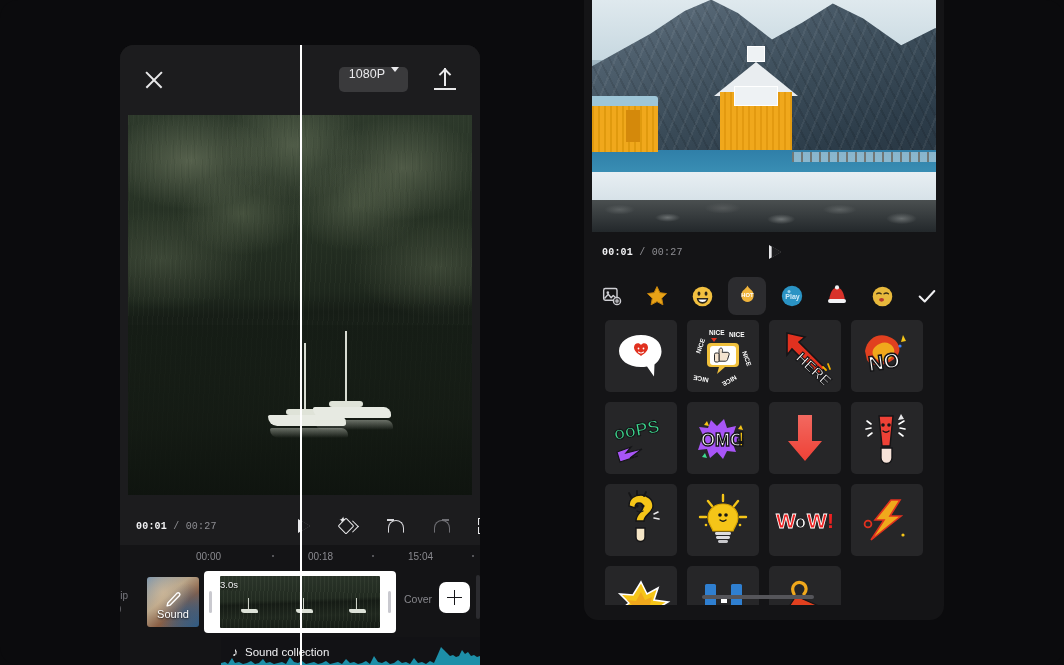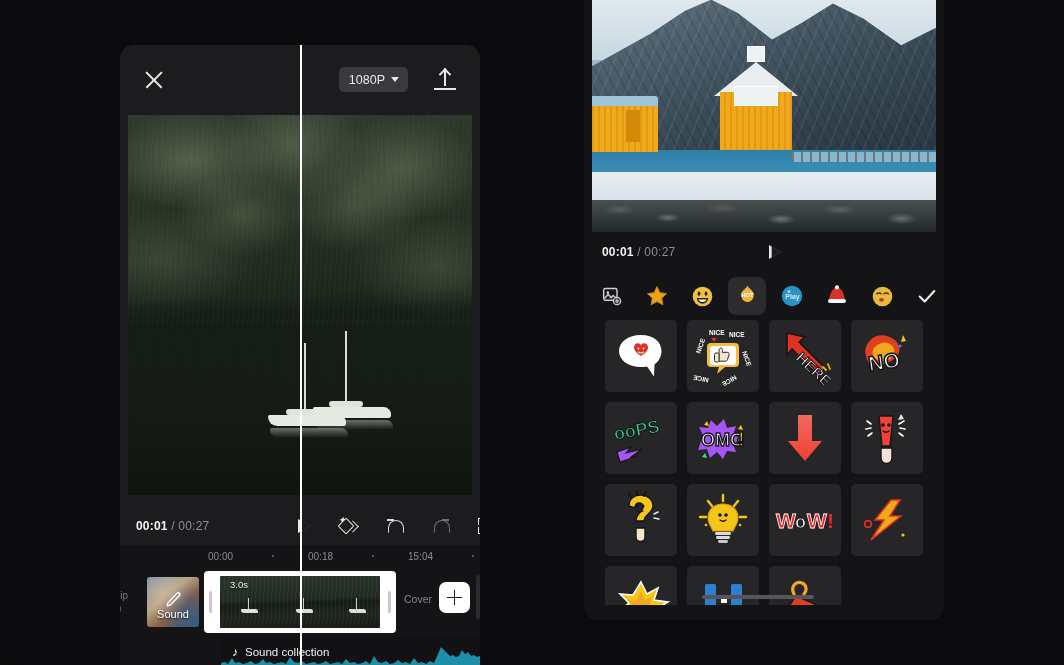--- a/index.html
+++ b/index.html
@@ -39,21 +39,21 @@
     content: ""; position: absolute; left: 1px; top: 11px;
     width: 22px; height: 1.6px; background: #e8e8ea;
   }
   .close-btn:before { transform: rotate(45deg); }
   .close-btn:after  { transform: rotate(-45deg); }
 
   .res-chip {
     position: absolute; right: 72px; top: 22px;
     height: 25px; padding: 0 9px 0 10px;
     background: #3a3a3c; border-radius: 5px;
-    display: flex; align-items: center; gap: 6px;
+    display: flex; align-items: flex-start; gap: 6px;
     color: #e9e9ec; font-size: 12.5px; cursor: pointer;
   }
   .caret-down {
     width: 0; height: 0;
     border-left: 4.5px solid transparent;
     border-right: 4.5px solid transparent;
     border-top: 5px solid #e9e9ec;
   }
   .upload-btn {
     position: absolute; right: 22px; top: 20px;
@@ -126,21 +126,21 @@
   .boat2 .hull { left:0; top:30px; }
   .boat2 .cabin{ left:16px; top:24px; }
   .boat2 .mast { left:32px; top:-46px; height:76px; }
   .boat2 .reflect{ left:2px; top:43px; }
 
   
   .play-bar {
     position:absolute; left:8px; top:462px; width:344px; height:38px;
     display:flex; align-items:center;
   }
-  .tcode { font-size:12px; color:#f2f2f4; font-weight:700; letter-spacing:.2px; }
+  .tcode { font-size:10px; color:#f2f2f4; font-weight:700; letter-spacing:.2px;font-family:Liberation Mono, monospace; }
   .tcode .sep, .tcode .tot { color:#8e8e93; font-weight:400; }
   .pb-icons { position:absolute; left:165px; top:0; height:38px; display:flex; align-items:center; gap:26px; }
   .ic { width:20px; height:20px; position:relative; cursor:pointer; }
   .ic-play:before {
     content:""; position:absolute; left:5px; top:3px;
     border-left:12px solid #e8e8ea; border-top:7px solid transparent; border-bottom:7px solid transparent;
   }
   .ic-play:after {
     content:""; position:absolute; left:5px; top:3px;
     border-left:12px solid #1c1c1e; border-top:7px solid transparent; border-bottom:7px solid transparent;
@@ -231,21 +231,21 @@
   .clip-media {
     position:absolute; left:16px; top:5px; width:160px; height:52px;
     overflow:hidden; border-radius:1px;
     background: linear-gradient(178deg,#2b352a 0%, #212a20 45%, #151b15 52%, #1f271e 75%, #141a14 100%);
   }
   .clip-media:after {
     content:""; position:absolute; inset:0;
     background-image: repeating-linear-gradient(92deg, rgba(185,196,166,.07) 0 1px, transparent 1px 4px);
   }
   .clip-dur {
-    position:absolute; left:10px; top:3px; font-size:9.5px; color:#f0f0f2; z-index:3;
+    position:absolute; left:0; top:3px; font-size:9.5px; color:#f0f0f2; z-index:3;
     text-shadow:0 1px 2px rgba(0,0,0,.9);
   }
   .mini-boat {
     position:absolute; width:17px; height:4px; background:#dde2d8; border-radius:1px 3px 1px 4px; z-index:2;
   }
   .mini-mast {
     position:absolute; width:1px; height:11px; background:#cdd2c8; z-index:2;
   }
   .ending-lbl {
     position:absolute; left:284px; top:26px; font-size:10.5px; color:#86868b;
@@ -452,21 +452,21 @@
         <span class="ic ic-full">
           <span class="c1"></span>
 
           <span class="c3"></span>
 
         </span>
       </div>
     </div>
 
     <div class="ruler">
-      <span class="tick-lbl" style="left:88px;">00:00</span>
+      <span class="tick-lbl" style="left:76px;">00:00</span>
       <span class="dot" style="left:152px;"></span>
       <span class="tick-lbl" style="left:188px;">00:18</span>
       <span class="dot" style="left:252px;"></span>
       <span class="tick-lbl" style="left:288px;">15:04</span>
       <span class="dot" style="left:352px;"></span>
     </div>
 
     <div class="timeline">
       <div class="tl-ghost-left">
         <div>lip</div>

